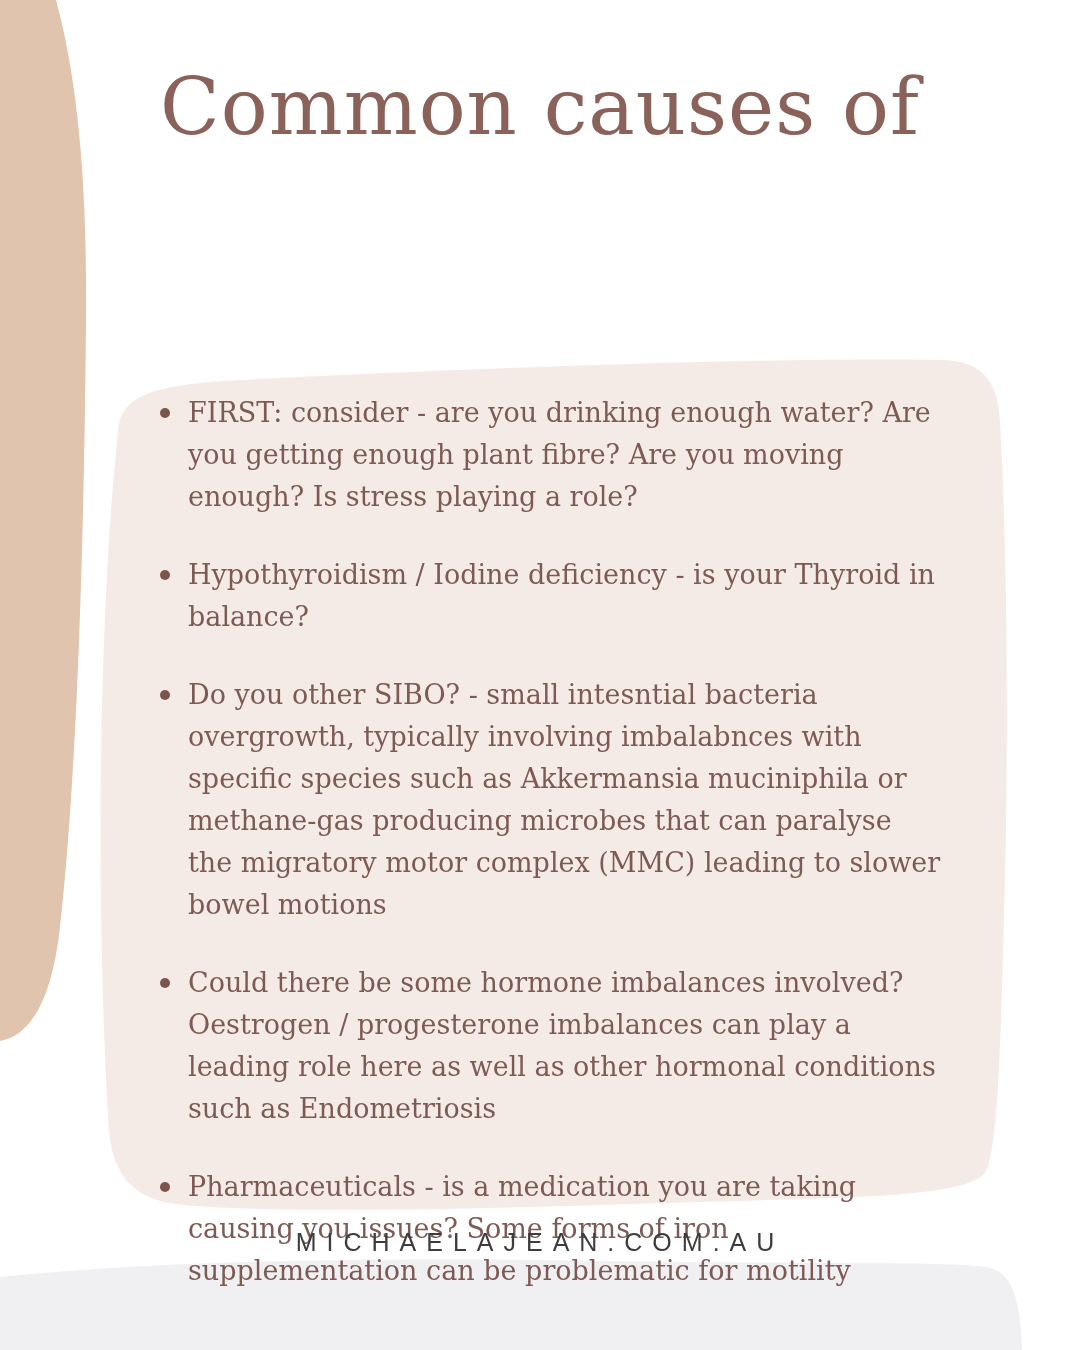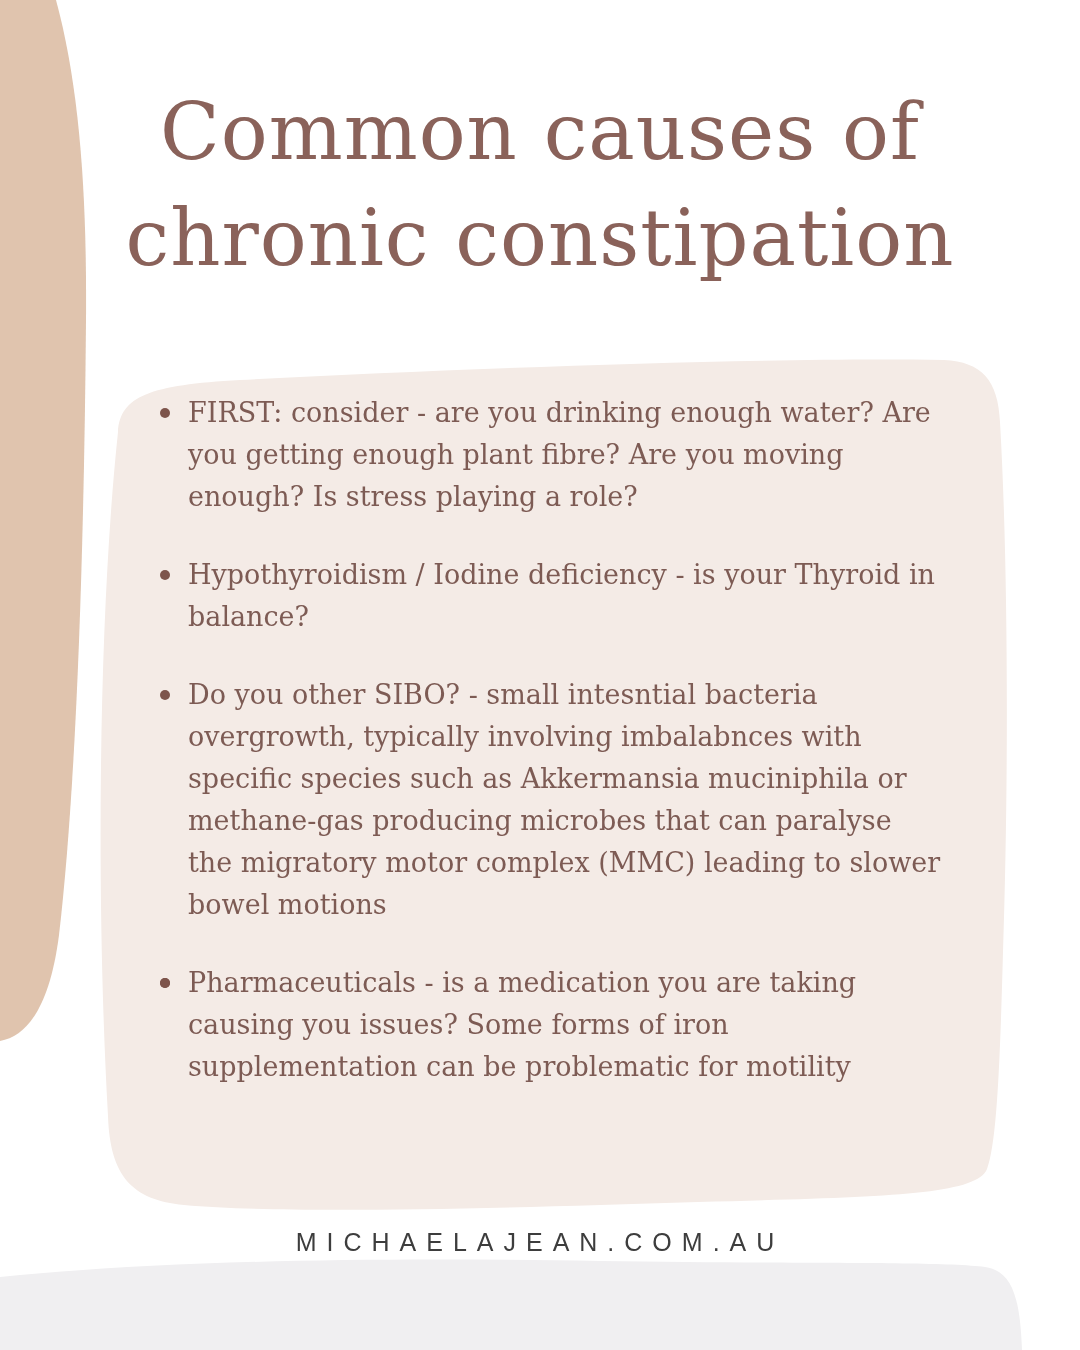--- a/index.html
+++ b/index.html
@@ -5,21 +5,21 @@
   html,body { margin:0; padding:0; background:#ffffff; }
   .canvas {
     position:relative;
     width:1080px; height:1350px;
     background:#ffffff;
     overflow:hidden;
     font-family:"DejaVu Serif", serif;
   }
   svg.bg { position:absolute; left:0; top:0; width:1080px; height:1350px; }
   .title {
-    position:absolute; top:79px; left:0; width:100%;
+    position:absolute; top:54px; left:0; width:100%;
     text-align:center;
     font-size:78px; line-height:106px;
     font-weight:400;
     color:#8a625a;
     margin:0;
     letter-spacing:1px;
   }
   .title span { display:block; }
   .causes {
     position:absolute; left:144px; top:392px; width:800px;
@@ -48,38 +48,38 @@
 <div class="canvas">
 
   <svg class="bg" viewBox="0 0 1080 1350" aria-hidden="true">
     <path d="M0,0 L56,0 C79,85 87,190 86,320 C84,560 76,790 59,935 C50,1005 28,1036 0,1041 Z" fill="#e0c4ae"></path>
     <path d="M118,432 C120,396 150,385 240,380 C470,368 770,357 944,360 C982,362 998,380 1000,422 C1008,560 1009,770 1003,952 C1000,1062 997,1142 987,1169 C976,1196 878,1197 698,1202 C478,1209 282,1214 184,1205 C132,1200 110,1176 108,1116 C96,905 98,620 118,432 Z" fill="#f4ebe6"></path>
     <path d="M0,1277 C160,1261 360,1257 600,1261 C790,1264 940,1261 985,1267 C1010,1271 1020,1292 1022,1350 L0,1350 Z" fill="#f0eff1"></path>
   </svg>
 
   <h1 class="title">
     <span>Common causes of</span>
-    <span>chronic constipation</span>
   </h1>
 
   <ul class="causes">
     <li>
       <span class="dot"></span>
       <span>FIRST: consider - are you drinking enough water? Are you getting enough plant fibre? Are you moving enough? Is stress playing a role?</span>
     </li>
     <li>
       <span class="dot"></span>
       <span>Hypothyroidism / Iodine deficiency - is your Thyroid in balance?</span>
     </li>
     <li>
       <span class="dot"></span>
       <span>Do you other SIBO? - small intesntial bacteria overgrowth, typically involving imbalabnces with specific species such as Akkermansia muciniphila or methane-gas producing microbes that can paralyse the migratory motor complex (MMC) leading to slower bowel motions</span>
     </li>
     <li>
       <span class="dot"></span>
+      <span>Could there be some hormone imbalances involved? Oestrogen / progesterone imbalances can play a leading role here as well as other hormonal conditions such as Endometriosis</span>
     </li>
     <li>
       <span class="dot"></span>
       <span>Pharmaceuticals - is a medication you are taking causing you issues? Some forms of iron supplementation can be problematic for motility</span>
     </li>
   </ul>
 
   <div class="footer">MICHAELAJEAN.COM.AU</div>
 
 </div>

